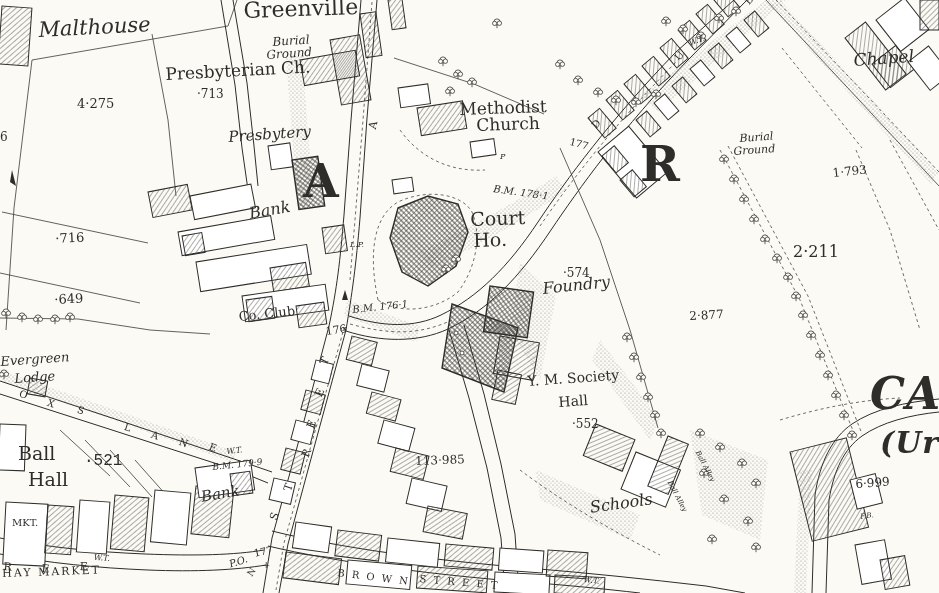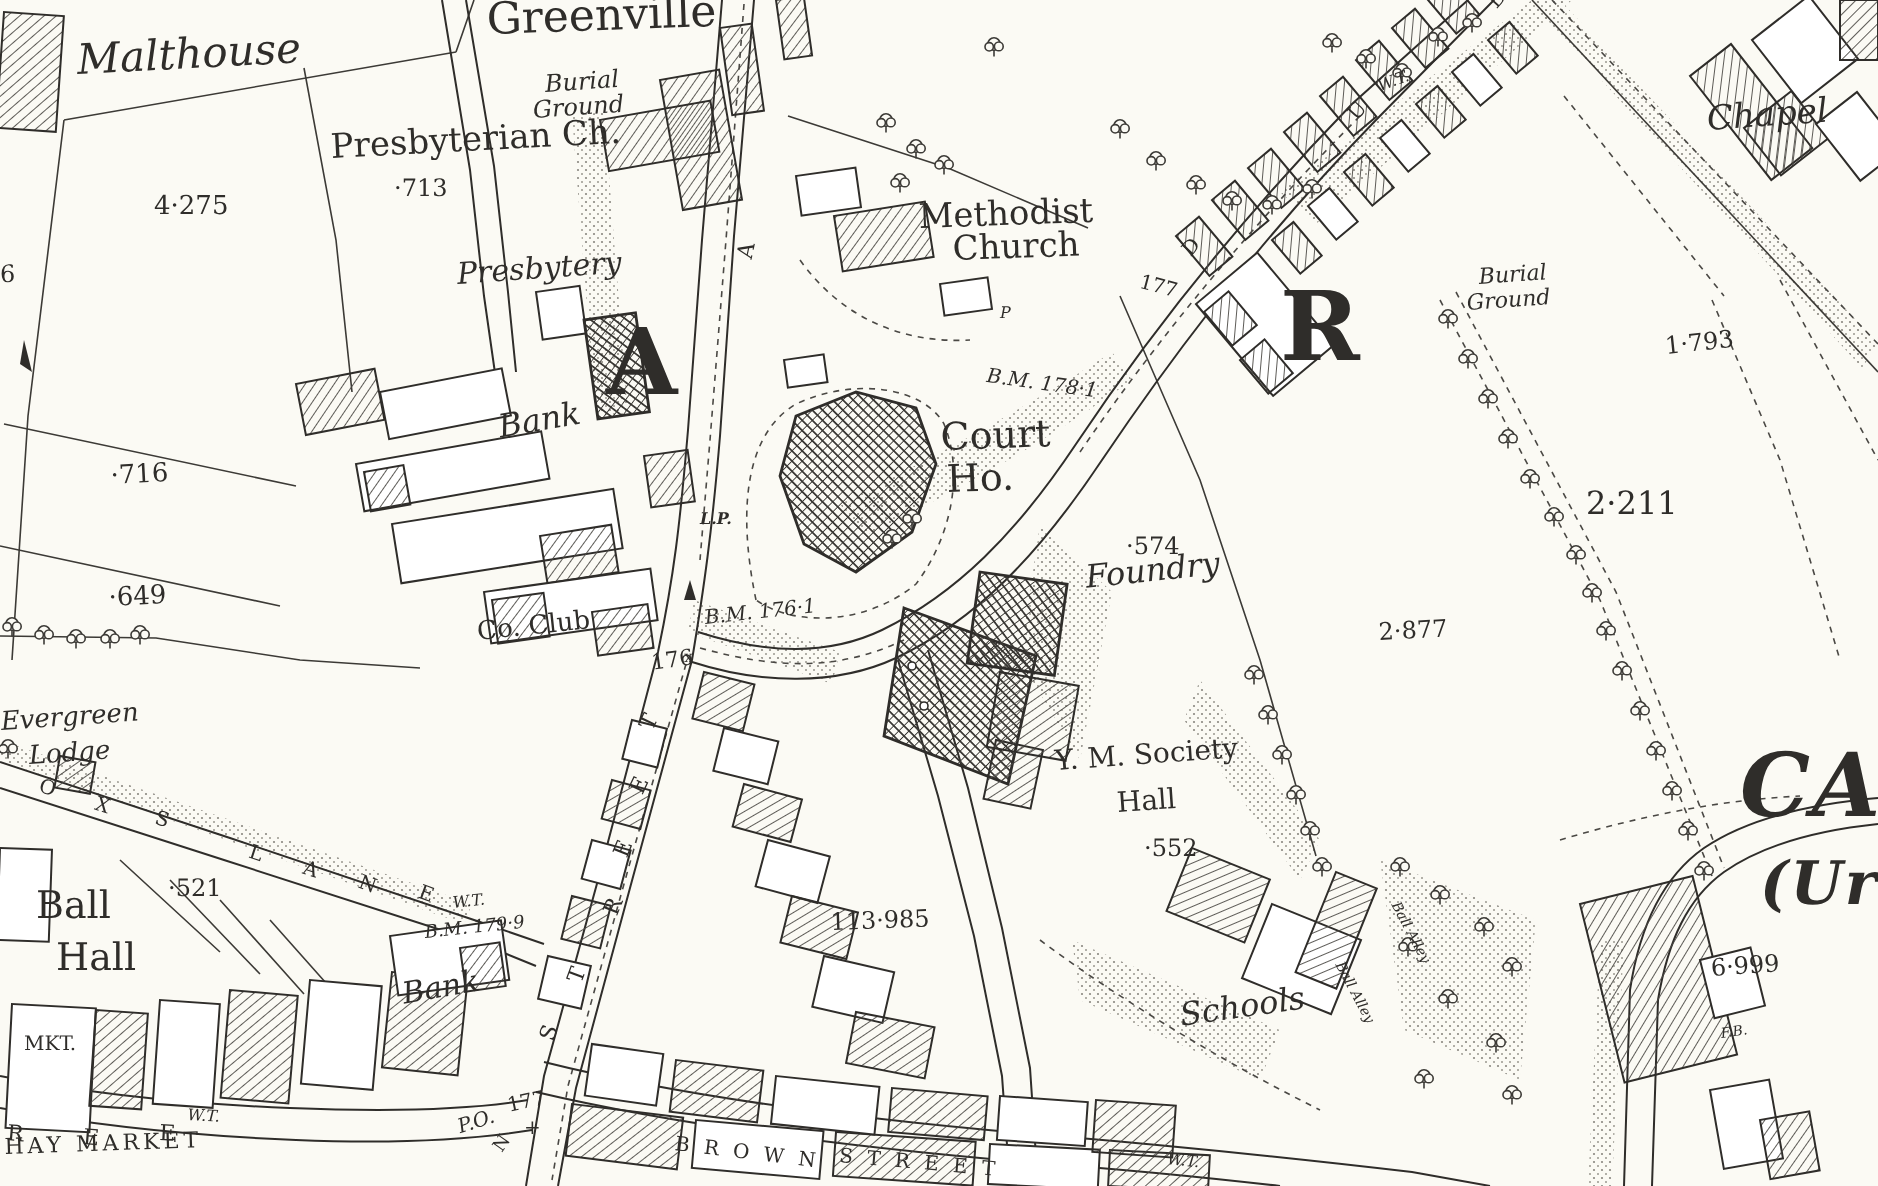--- a/index.html
+++ b/index.html
@@ -269,29 +269,29 @@
       <span class="lbl i" style="left: 266px; top: 49px; font-size: 12px; transform: rotate(-4deg);">Ground</span>
       <span class="lbl i" style="left: 228px; top: 130px; font-size: 15px; transform: rotate(-4deg);">Presbytery</span>
       <span class="lbl i" style="left: 248px; top: 206px; font-size: 16px; transform: rotate(-10deg);">Bank</span>
       <span class="lbl" style="left: 55px; top: 232px; font-size: 13px; transform: rotate(-3deg);">·716</span>
       <span class="lbl" style="left: 54px; top: 293px; font-size: 13px; transform: rotate(-3deg);">·649</span>
       <span class="lbl" style="left: 238px; top: 310px; font-size: 13px; transform: rotate(-6deg);">Co. Club</span>
       <span class="lbl i" style="left: 0px; top: 355px; font-size: 13px; transform: rotate(-4deg);">Evergreen</span>
       <span class="lbl i" style="left: 14px; top: 372px; font-size: 13px; transform: rotate(-4deg);">Lodge</span>
       <span class="lbl" style="left: 18px; top: 444px; font-size: 19px;">Ball</span>
       <span class="lbl" style="left: 28px; top: 470px; font-size: 19px;">Hall</span>
-      <span class="lbl" style="left: 84px; top: 438px; font-size: 12px;">·521</span>
+      <span class="lbl" style="left: 84px; top: 453px; font-size: 16px; font-family: Liberation Mono, monospace;">·521</span>
       <span class="lbl" style="left: 12px; top: 518px; font-size: 10px;">MKT.</span>
       <span class="lbl" style="left: 2px; top: 568px; font-size: 11px; transform: rotate(-2deg); letter-spacing: 2px;">HAY MARKET</span>
       <span class="lbl i" style="left: 200px; top: 490px; font-size: 15px; transform: rotate(-10deg);">Bank</span>
       <span class="lbl i" style="left: 212px; top: 463px; font-size: 9px; transform: rotate(-6deg);">B.M. 179·9</span>
       <span class="lbl i" style="left: 226px; top: 448px; font-size: 8px; transform: rotate(-6deg);">W.T.</span>
       <span class="lbl" style="left: 325px; top: 326px; font-size: 11px; transform: rotate(-8deg);">176</span>
       <span class="lbl i" style="left: 352px; top: 305px; font-size: 10px; transform: rotate(-6deg);">B.M. 176·1</span>
-      <span class="lbl i" style="left: 350px; top: 255px; font-size: 8px; font-weight: bold;">L.P.</span>
+      <span class="lbl i" style="left: 350px; top: 241px; font-size: 8px;">L.P.</span>
       <span class="lbl b" style="left: 303px; top: 158px; font-size: 46px;">A</span>
       <span class="lbl" style="left: 470px; top: 210px; font-size: 19px; transform: rotate(-2deg);">Court</span>
       <span class="lbl" style="left: 473px; top: 231px; font-size: 19px; transform: rotate(-2deg);">Ho.</span>
       <span class="lbl i" style="left: 494px; top: 184px; font-size: 10px; transform: rotate(8deg);">B.M. 178·1</span>
       <span class="lbl" style="left: 459px; top: 101px; font-size: 17px; transform: rotate(-2deg);">Methodist</span>
       <span class="lbl" style="left: 476px; top: 117px; font-size: 17px; transform: rotate(-2deg);">Church</span>
       <span class="lbl" style="left: 571px; top: 137px; font-size: 10px; transform: rotate(15deg);">177</span>
       <span class="lbl i" style="left: 500px; top: 153px; font-size: 8px;">P</span>
       <span class="lbl" style="left: 563px; top: 267px; font-size: 12px;">·574</span>
       <span class="lbl i" style="left: 542px; top: 281px; font-size: 16px; transform: rotate(-6deg);">Foundry</span>

